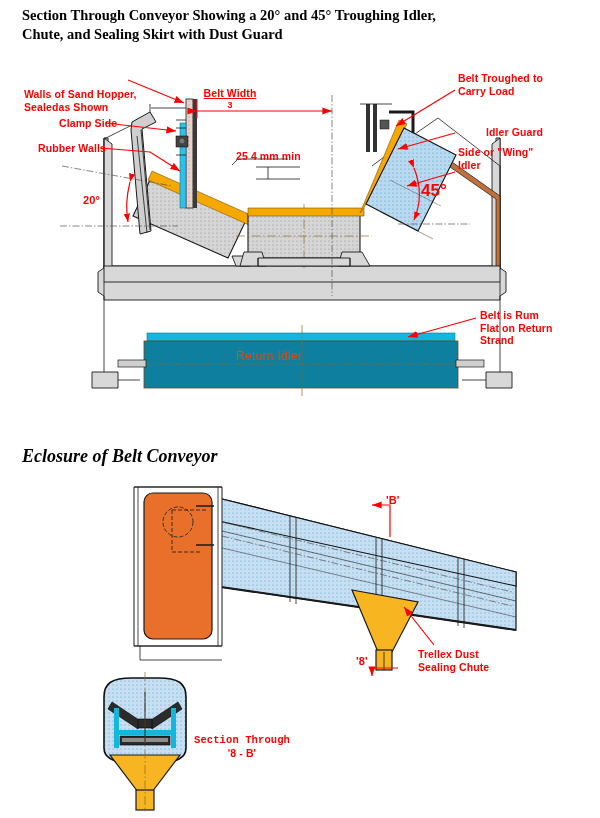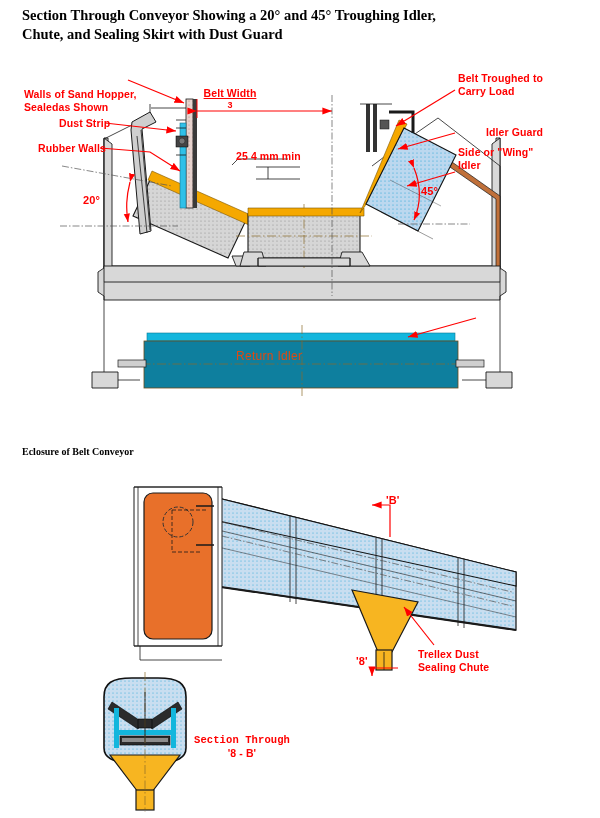--- a/index.html
+++ b/index.html
@@ -10,21 +10,21 @@
   }
   .page{position:relative;width:600px;height:818px;}
 
   
   .heading{
     position:absolute;
     font-family:"Liberation Serif", serif;
     font-weight:bold;color:#000000;
   }
   #title{left:22px;top:6px;width:560px;font-size:14.5px;line-height:19px;}
-  #subheading{left:22px;top:446px;font-size:10px;}
+  #subheading{left:22px;top:446px;font-size:18px;font-style:italic;}
 
   
   .lbl{
     position:absolute;color:#ff0000;font-weight:bold;
     font-size:10.5px;line-height:12.5px;white-space:pre-line;
     letter-spacing:.1px;
   }
   .lbl.u{text-decoration:underline;}
   .lbl.ctr{text-align:center;}
 
@@ -278,36 +278,39 @@
 
       <path class="amber" d="M110,755 L180,755 L152,792 L138,792 Z"></path>
       <rect class="amber" x="136" y="790" width="18" height="20"></rect>
       <line class="cen" x1="145" y1="672" x2="145" y2="812"></line>
       <path class="thin" d="M145,692 L145,742"></path>
     </g>
   </svg>
 
   <div class="lbl" style="left:24px;top:88px;">Walls of Sand Hopper,
 Sealedas Shown</div>
-  <div class="lbl" style="left:59px;top:117px;">Dust Strip</div>
+  <div class="lbl" style="left:59px;top:117px;">Clamp Side</div>
   <div class="lbl" style="left:38px;top:142px;">Rubber Walls</div>
 
   <div class="lbl u ctr" style="left:196px;top:87px;width:68px;">Belt Width</div>
   <div class="lbl ctr" style="left:196px;top:99px;width:68px;font-size:9px;">3</div>
   <div class="lbl" style="left:236px;top:150px;">25 4 mm min</div>
 
   <div class="lbl" style="left:458px;top:72px;">Belt Troughed to
 Carry Load</div>
   <div class="lbl" style="left:478px;top:126px;margin-left:8px;">Idler Guard</div>
   <div class="lbl" style="left:458px;top:146px;">Side or "Wing"
 Idler</div>
 
   <div class="lbl" style="left:83px;top:194px;font-size:11px;">20°</div>
-  <div class="lbl" style="left:421px;top:185px;font-size:11px;">45°</div>
-
+  <div class="lbl" style="left:421px;top:185px;font-size:17px;">45°</div>
+
+  <div class="lbl" style="left:480px;top:309px;">Belt is Rum
+Flat on Return
+Strand</div>
 
   <div style="position:absolute;left:236px;top:349px;width:132px;
               color:#e04a10;font-weight:normal;font-size:12px;letter-spacing:.3px;">Return Idler</div>
 
   <div class="lbl" style="left:386px;top:494px;font-size:11px;">'B'</div>
   <div class="lbl" style="left:356px;top:655px;font-size:11px;">'8'</div>
   <div class="lbl" style="left:418px;top:648px;">Trellex Dust
 Sealing Chute</div>
 
   <div class="lbl ctr" style="left:190px;top:734px;width:104px;font-family:Liberation Mono, monospace;">Section Through</div>

